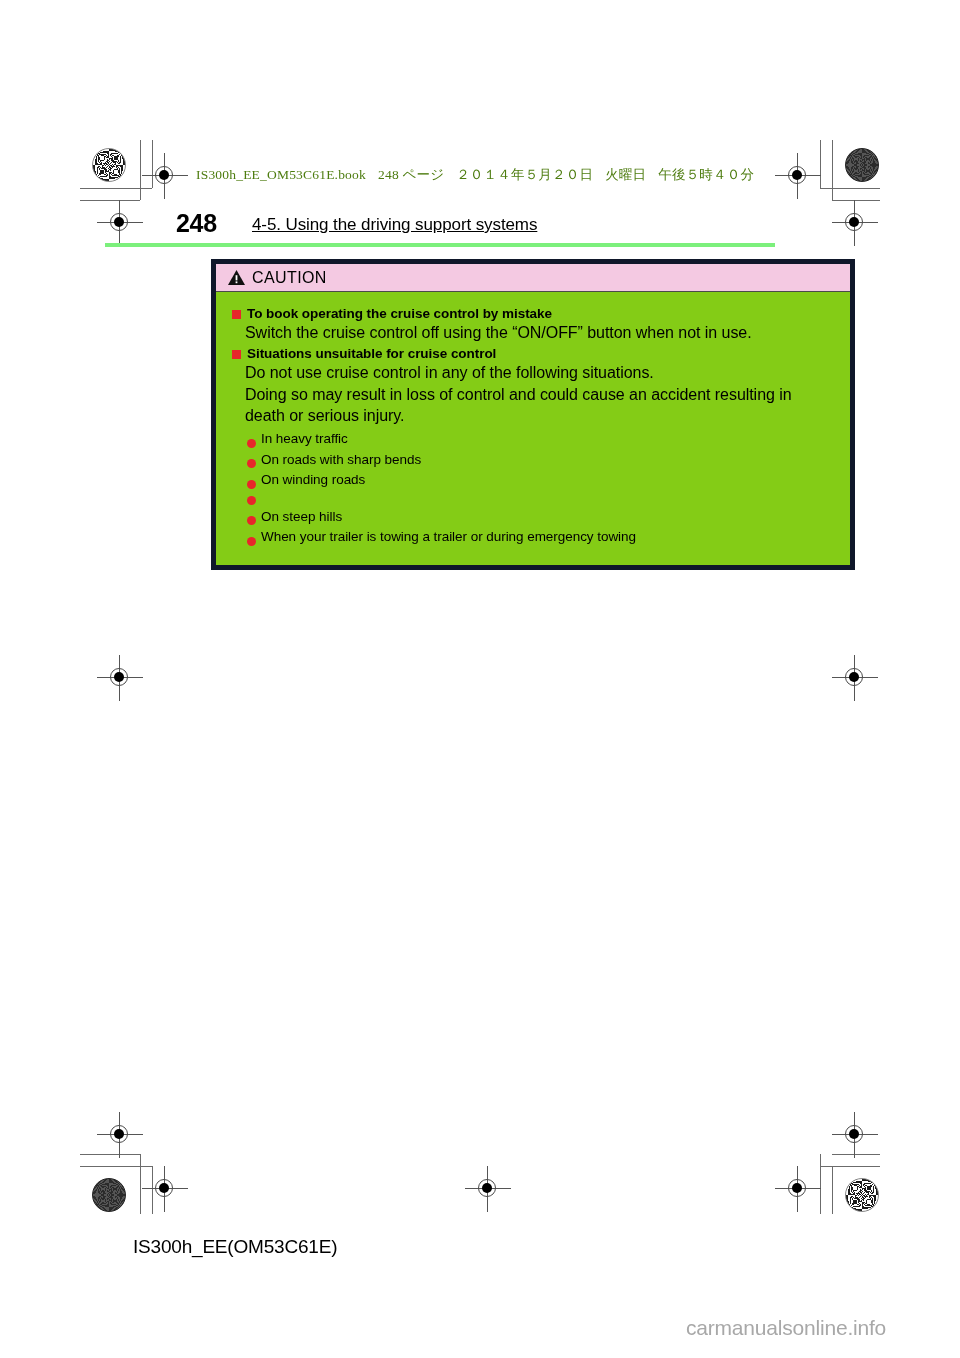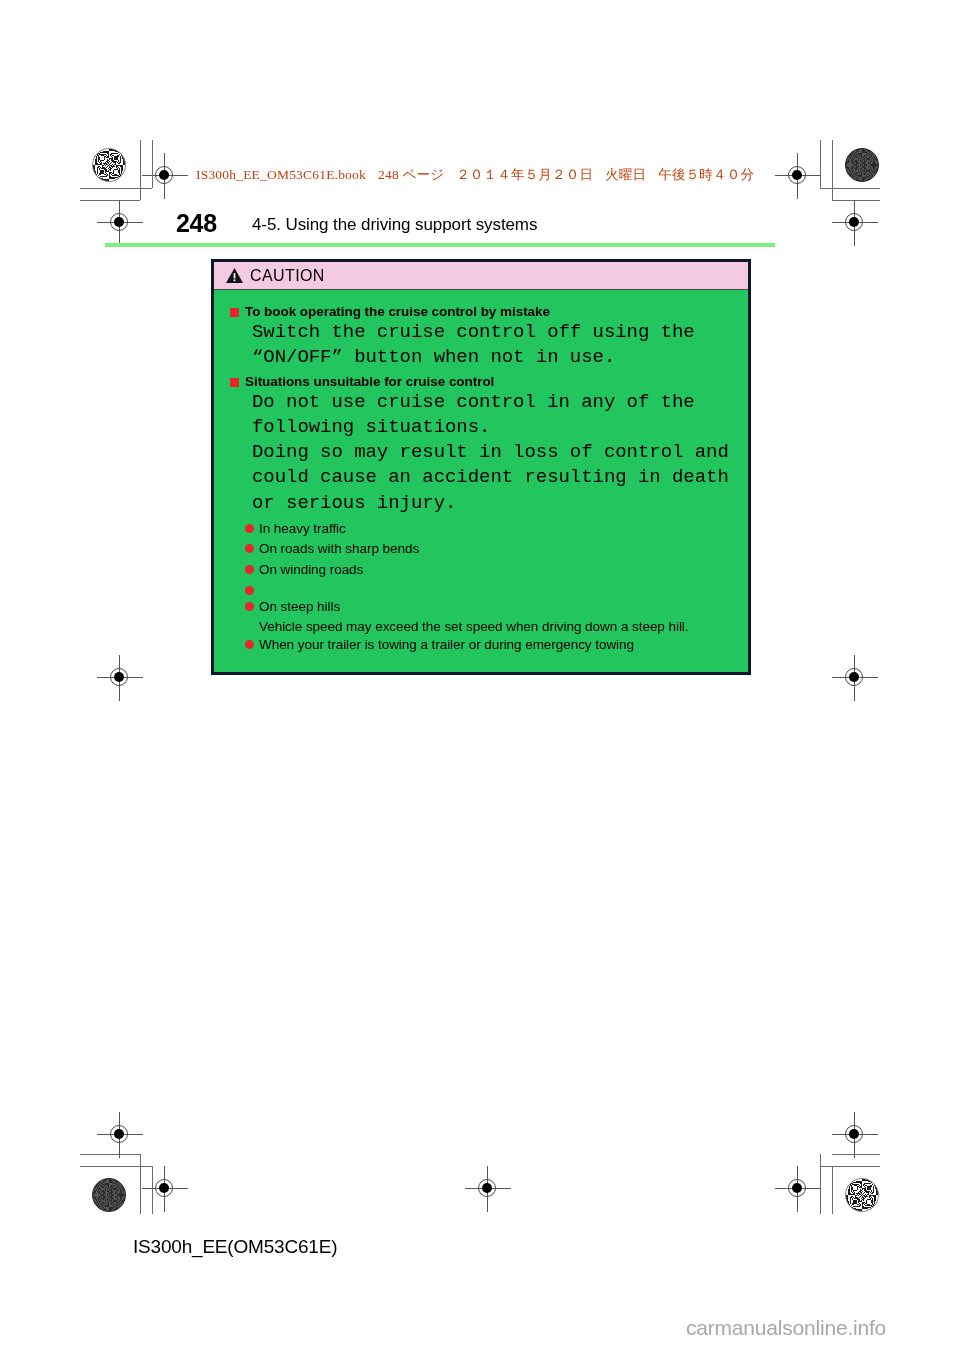--- a/index.html
+++ b/index.html
@@ -82,58 +82,59 @@
 
   
   .book-header {
     position: absolute;
     left: 196px;
     top: 166px;
     font-family: "Liberation Serif", serif;
     font-size: 13.5px;
     letter-spacing: 0.2px;
     white-space: nowrap;
-    color: #c2410c;
+    color: #4d7c0f;
   }
   .book-header .seg { margin-right: 12px; }
 
   
   .page-number {
     position: absolute;
     left: 176px;
     top: 209px;
     font-size: 25px;
     font-weight: bold;
     letter-spacing: -0.3px;
   }
   .page-title {
     position: absolute;
     left: 252px;
     top: 215px;
     font-size: 17px;
     letter-spacing: -0.1px;
+    text-decoration: underline;
   }
   .title-rule {
     position: absolute;
     left: 105px;
     top: 243px;
     width: 670px;
     height: 4px;
     background: #7cf07c;
   }
 
   
   .caution-box {
     position: absolute;
     left: 211px;
     top: 259px;
-    width: 540px;
-    border: 3px solid #0f172a;
+    width: 644px;
+    border: 5px solid #0f172a;
     box-sizing: border-box;
-    background: #22c55e;
+    background: #84cc16;
   }
   .caution-head {
     background: #f4c9e2;
     border-bottom: 1px solid #4a4a4a;
     height: 28px;
     display: flex;
     align-items: center;
     padding-left: 12px;
     box-sizing: border-box;
   }
@@ -163,35 +164,34 @@
     margin-top: 4px;
     margin-right: 6px;
     flex: 0 0 auto;
   }
   .sq-label {
     font-size: 13.5px;
     font-weight: bold;
     letter-spacing: -0.05px;
   }
   .sub-para {
-    font-size: 19px;
-    margin-left: 22px;
+    font-size: 16px;
+    margin-left: 13px;
     line-height: 1.33;
     letter-spacing: -0.05px;
-    font-family: Liberation Mono, monospace;
   }
   .block-gap { height: 3px; }
 
   .dot-list {
     margin-top: 4px;
     margin-left: 15px;
   }
   .dot-item {
     display: flex;
-    align-items: flex-start;
+    align-items: flex-end;
     margin-bottom: 3px;
   }
   .dot-bullet {
     width: 9px;
     height: 9px;
     background: #e8262a;
     border-radius: 50%;
     margin-top: 4px;
     margin-right: 5px;
     flex: 0 0 auto;
@@ -390,21 +390,20 @@
             <div class="dot-item">
               <span class="dot-bullet"></span>
             </div>
           </div>
 
           <div>
             <div class="dot-item">
               <span class="dot-bullet"></span>
               <span class="dot-text">On steep hills</span>
             </div>
-            <div class="dot-sub">Vehicle speed may exceed the set speed when driving down a steep hill.</div>
           </div>
 
           <div>
             <div class="dot-item">
               <span class="dot-bullet"></span>
               <span class="dot-text">When your trailer is towing a trailer or during emergency towing</span>
             </div>
           </div>
 
         </div>

